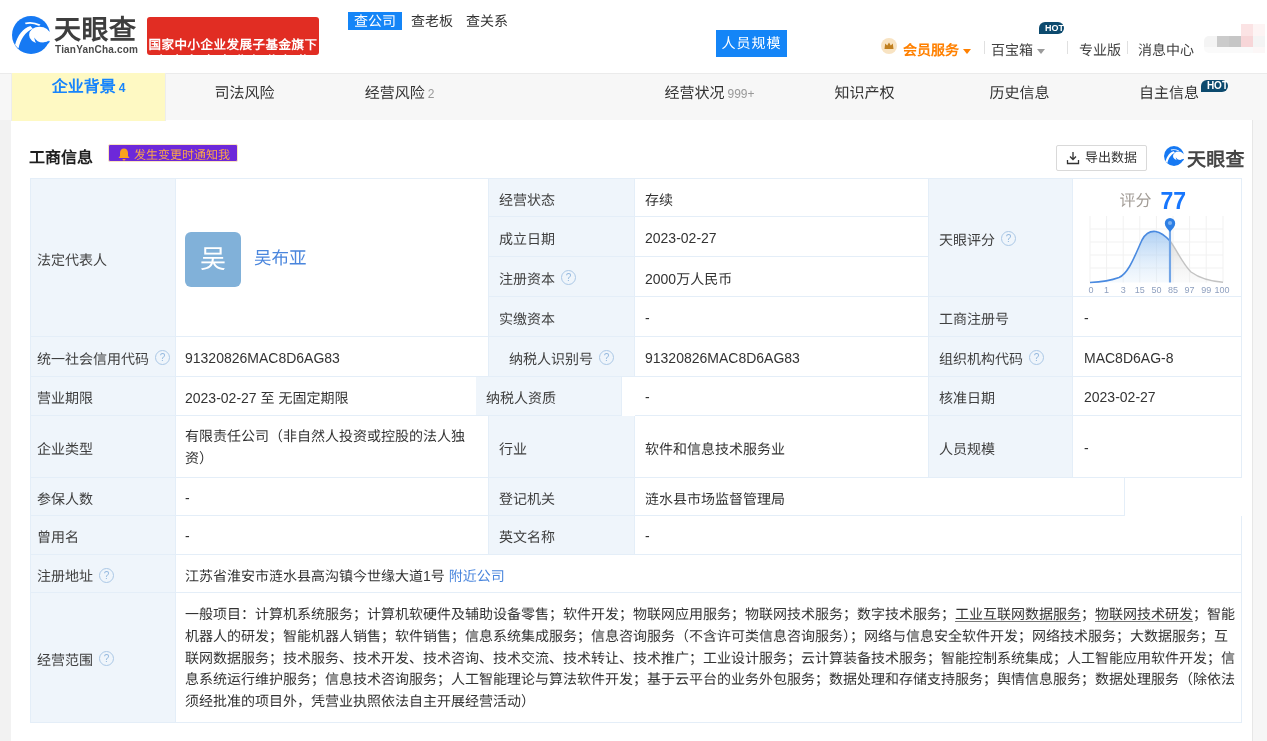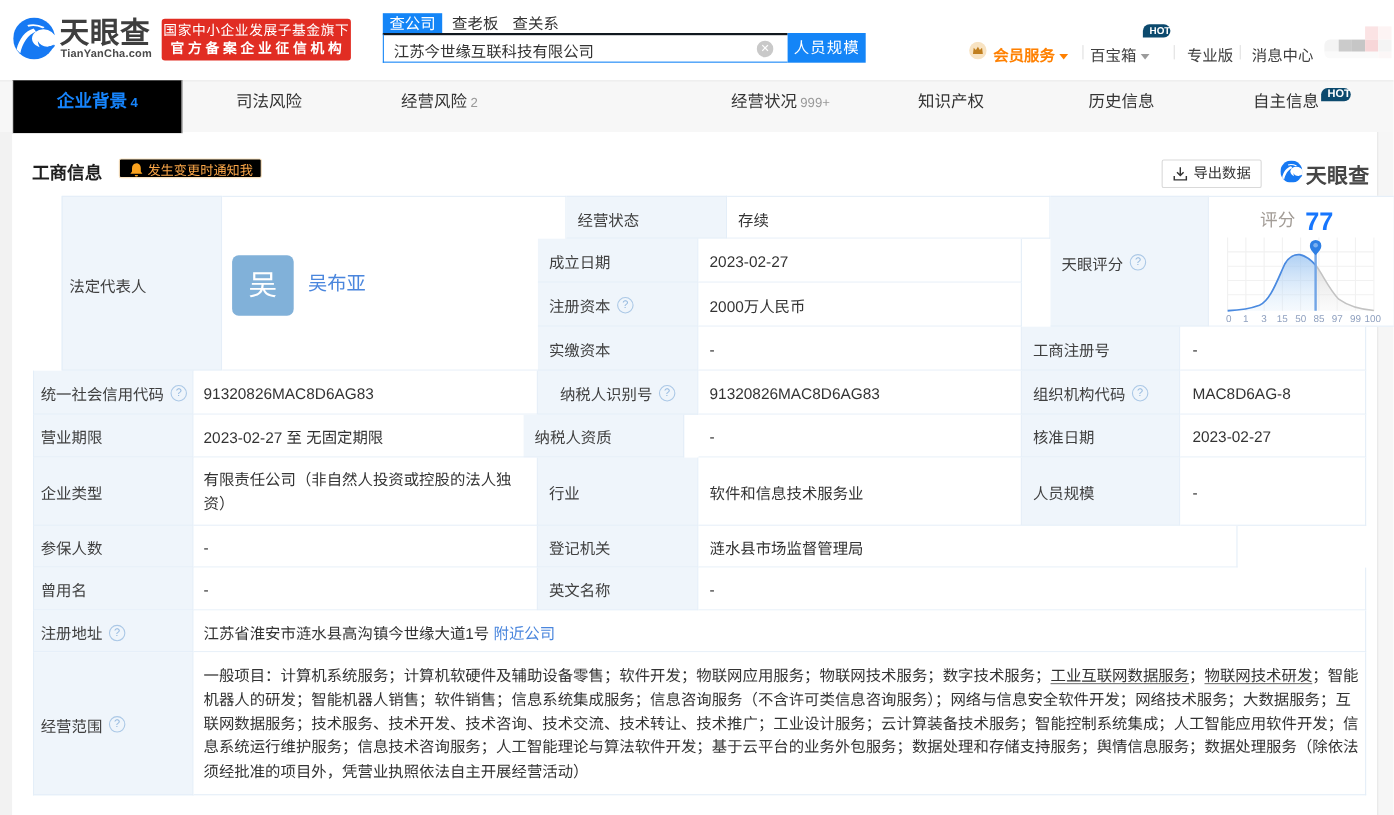--- a/index.html
+++ b/index.html
@@ -6,59 +6,59 @@
   html,body { width:1267px; height:741px; overflow:hidden; background:#fff;
     font-family:"Liberation Sans", sans-serif; }
   .abs { position:absolute; }
   #page { position:relative; width:1267px; height:741px; background:#fff; }
 
   
   #hdr { position:absolute; left:0; top:0; width:1267px; height:73px; background:#fff; }
   .logo-txt { position:absolute; left:54px; top:17px; font-size:27px; font-weight:700; color:#3e3e3e; letter-spacing:0.5px; line-height:1; }
   .logo-sub { position:absolute; left:55px; top:44px; font-size:10px; font-weight:700; color:#4a4a4a; letter-spacing:0.2px; }
   .redbox { position:absolute; left:147px; top:17px; width:172px; height:37.5px; background:#e12d23; color:#fff; text-align:center; border-radius:3px; }
-  .redbox .l1 { font-size:12.5px; font-weight:400; letter-spacing:0.5px; margin-top:3px; white-space:nowrap; line-height:16px; }
+  .redbox .l1 { font-size:12.5px; font-weight:700; letter-spacing:0.5px; margin-top:20px; white-space:nowrap; line-height:16px; }
   .redbox .l2 { font-size:12.5px; font-weight:700; letter-spacing:3.4px; margin-left:3px; white-space:nowrap; line-height:16px; }
 
   .stab { position:absolute; top:12px; height:18px; font-size:14px; color:#333; line-height:18px; }
   .stab.act { left:348px; width:54px; background:#1485f7; color:#fff; text-align:center; line-height:18px; }
   #searchwrap { position:absolute; left:348px; top:29.5px; width:368px; height:27.5px; border-top:2px solid #11181f; border-left:1px solid #1485f7; border-bottom:1px solid #1485f7; background:#fff; }
   #searchtxt { position:absolute; left:9px; top:4px; font-size:14px; color:#333; }
   #clearbtn { position:absolute; right:13px; top:5px; width:15px; height:15px; border-radius:50%; background:#c9c9c9; color:#fff; font-size:10px; line-height:15px; text-align:center; }
   #tybtn { position:absolute; left:716px; top:29.5px; width:71px; height:27.5px; background:#1485f7; color:#fff; font-size:14px; text-align:center; line-height:27px; letter-spacing:1px; }
 
   .hmenu { position:absolute; top:39px; font-size:14px; color:#404040; }
   .hdivider { position:absolute; top:41px; width:1px; height:13px; background:#e0e0e0; }
   .orange { color:#ff8000; }
   .tri-down { display:inline-block; width:0; height:0; border-left:4px solid transparent; border-right:4px solid transparent; border-top:5px solid currentColor; vertical-align:middle; margin-left:4px; }
   .hotbadge { position:absolute; background:#0c4a6e; color:#fff; font-size:9px; font-weight:700; border-radius:6px 6px 6px 0; text-align:right; }
 
   
   #nav { position:absolute; left:0; top:73px; width:1267px; height:47px; background:#f7f7f7; border-top:1px solid #ebebeb; }
   .ntab { position:absolute; top:0; height:46px; line-height:38px; text-align:center; font-size:15px; color:#333; width:155px; }
   .ntab .cnt { font-size:12px; color:#999; margin-left:3px; }
-  .ntab.act { background:#000000; border-left:1px solid #ededed; border-right:1px solid #ededed; color:#1684fc; font-weight:700; font-size:16px; top:-1px; height:48px; line-height:40px; }
+  .ntab.act { background:#fef9c3; border-left:1px solid #ededed; border-right:1px solid #ededed; color:#1684fc; font-weight:700; font-size:16px; top:-1px; height:48px; line-height:28px; }
   .ntab.act .cnt { color:#1684fc; }
 
   
   #lstrip { position:absolute; left:0; top:120px; width:11px; height:621px; background:#f2f2f2; }
   #rstrip { position:absolute; left:1252px; top:120px; width:15px; height:621px; background:#f6f6f6; border-left:1px solid #e7e7e7; }
 
   
   #sechead { position:absolute; left:0; top:116px; width:1252px; }
   .h2 { position:absolute; left:29px; top:28px; font-size:16px; font-weight:700; color:#1f1f1f; }
-  #bellbadge { position:absolute; left:108px; top:28px; width:130px; height:18px; background:#000000; border:1px solid #fae3c0; border-radius:2px; color:#faa648; font-size:12px; line-height:20px; }
+  #bellbadge { position:absolute; left:108px; top:28px; width:130px; height:18px; background:#6d28d9; border:1px solid #fae3c0; border-radius:2px; color:#faa648; font-size:12px; line-height:20px; }
   #exportbtn { position:absolute; left:1056px; top:29px; width:91px; height:26px; border:1px solid #d9d9d9; border-radius:2px; background:#fff; font-size:13px; color:#333; text-align:center; line-height:24px; }
   .wm-txt { position:absolute; left:1187px; top:28px; font-size:19px; font-weight:700; color:#464646; letter-spacing:0.3px; }
 
   
   .cell { position:absolute; border-right:1px solid #e4eef8; border-bottom:1px solid #e4eef8; font-size:14px; color:#333; display:flex; align-items:center; padding-top:3px; }
   .lab { background:#eff5fb; color:#404040; padding-left:6px; }
   .val { background:#fff; padding-left:9px; }
-  .cell.top { border-top:1px solid #e4eef8;margin-left:26px; }
+  .cell.top { border-top:1px solid #e4eef8; }
   .cell.left { border-left:1px solid #e4eef8; }
   .qicon { display:inline-block; width:15px; height:15px; border:1px solid #abc8e6; border-radius:50%; color:#93b8de; font-size:10px; line-height:13px; text-align:center; margin-left:6px; flex:none; }
   a.blue { color:#4a86dd; text-decoration:none; }
   .dash-u { text-decoration:underline; text-decoration-color:#777; text-underline-offset:2px; }
 </style>
 </head>
 <body>
 <div id="page">
 
   <div id="hdr">
@@ -73,24 +73,20 @@
     <div class="logo-txt">天眼查</div>
     <div class="logo-sub">TianYanCha.com</div>
     <div class="redbox">
         <div class="l1">国家中小企业发展子基金旗下</div>
         <div class="l2">官方备案企业征信机构</div>
       </div>
 
     <div class="stab act">查公司</div>
     <div class="stab" style="left:411px">查老板</div>
     <div class="stab" style="left:466px">查关系</div>
-    <div id="searchwrap">
-        <div id="searchtxt">江苏今世缘互联科技有限公司</div>
-        <div id="clearbtn">✕</div>
-      </div>
     <div id="tybtn">人员规模</div>
 
     <svg class="abs" style="left:881px;top:38px" width="16" height="16" viewBox="0 0 16 16">
       <circle cx="8" cy="8" r="8" fill="#f8e3c2"></circle>
       <path d="M3.5,11 L4.2,5.5 L6.2,7.5 L8,4.5 L9.8,7.5 L11.8,5.5 L12.5,11 Z" fill="#c07f1f"></path>
     </svg>
     <div class="hmenu orange" style="left:903px;font-weight:700">会员服务<span class="tri-down" style="color:#ff8000"></span></div>
     <div class="hdivider" style="left:984px"></div>
     <div class="hmenu" style="left:991px">百宝箱<span class="tri-down" style="color:#9b9b9b"></span></div>
     <div class="hotbadge" style="left:1039px;top:22px;width:25px;height:12px;line-height:12px;">HOT</div>

